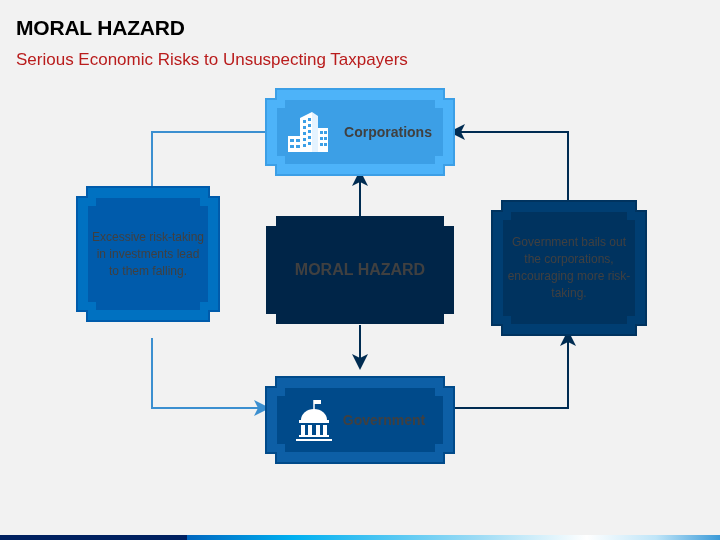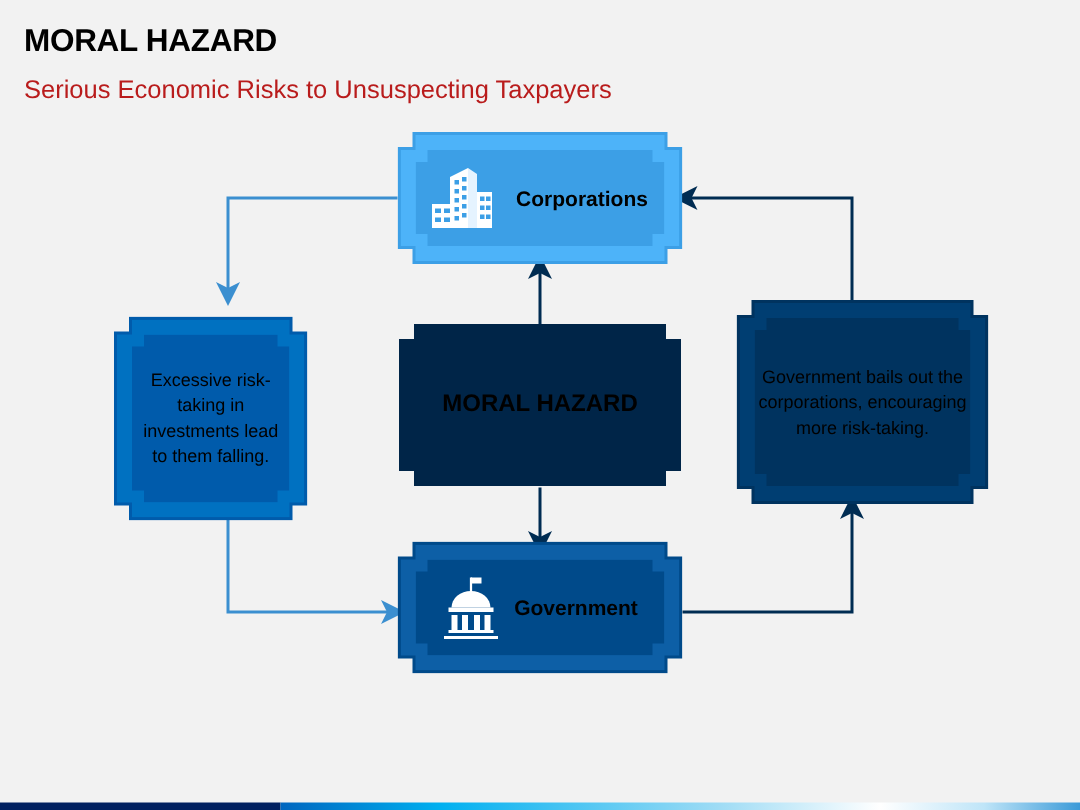--- a/index.html
+++ b/index.html
@@ -2,21 +2,21 @@
 <html><head>
 <meta charset="utf-8">
 <style>
   * { box-sizing: border-box; margin: 0; padding: 0; }
   body { width: 720px; height: 540px; background: #f2f2f2; position: relative; overflow: hidden; font-family: "Liberation Sans", "DejaVu Sans", sans-serif; }
   .title { position: absolute; left: 16px; top: 16px; font-size: 21px; font-weight: bold; color: #000; letter-spacing: -0.2px; }
   .subtitle { position: absolute; left: 16px; top: 50px; font-size: 17px; color: #b91c1c; }
   .frame { position: absolute; }
   .frame .outer { position: absolute; inset: 0; clip-path: polygon(0 10px, 10px 10px, 10px 0, calc(100% - 10px) 0, calc(100% - 10px) 10px, 100% 10px, 100% calc(100% - 10px), calc(100% - 10px) calc(100% - 10px), calc(100% - 10px) 100%, 10px 100%, 10px calc(100% - 10px), 0 calc(100% - 10px)); }
   .frame .inner { position: absolute; inset: 6px; clip-path: polygon(0 8px, 8px 8px, 8px 0, calc(100% - 8px) 0, calc(100% - 8px) 8px, 100% 8px, 100% calc(100% - 8px), calc(100% - 8px) calc(100% - 8px), calc(100% - 8px) 100%, 8px 100%, 8px calc(100% - 8px), 0 calc(100% - 8px)); }
-  .frame .content { position: absolute; inset: 0; display: flex; align-items: center; justify-content: center; color: #000000; text-align: center; }
+  .frame .content { position: absolute; inset: 0; display: flex; align-items: center; justify-content: center; color: #404040; text-align: center; }
   .label { font-weight: bold; font-size: 14px; }
   .desc { font-size: 12px; line-height: 17px; padding: 0 14px; }
   .icon { margin-right: 10px; display: inline-flex; }
   .bottom-bar { position: absolute; left: 0; bottom: 0; width: 720px; height: 5px; display: flex; }
   .bottom-bar .dark { width: 187px; height: 100%; }
   .bottom-bar .grad { flex: 1; height: 100%; }
   svg.lines { position: absolute; left: 0; top: 0; }
 </style>
 </head>
 <body>
@@ -79,46 +79,46 @@
             <rect x="36" y="27" width="3" height="3"></rect>
           <rect x="32" y="33" width="3" height="3"></rect>
             <rect x="36" y="33" width="3" height="3"></rect>
         </g>
       </svg>
     </span>
     <span class="label">Corporations</span>
   </div>
 </div>
 
-<div class="frame" style="left:76px; top:211px; width:129px; height:136px;">
+<div class="frame" style="left:76px; top:186px; width:144px; height:136px;">
   <div class="outer" style="background:#005bab;"></div>
   <div class="outer" style="inset:2px; background:#0071c1;"></div>
   <div class="inner" style="inset:12px; background:#005bab;"></div>
   <div class="content">
     <span class="desc">Excessive risk-taking in investments lead to them falling.</span>
   </div>
 </div>
 
 <div class="frame" style="left:266px; top:216px; width:188px; height:108px;">
   <div class="outer" style="background:#002548;"></div>
   <div class="content">
     <span class="label" style="font-size:16px;">MORAL HAZARD</span>
   </div>
 </div>
 
-<div class="frame" style="left:491px; top:200px; width:168px; height:136px;">
+<div class="frame" style="left:491px; top:200px; width:156px; height:136px;">
   <div class="outer" style="background:#00335f;"></div>
   <div class="outer" style="inset:2px; background:#003e72;"></div>
   <div class="inner" style="inset:12px; background:#00335f;"></div>
   <div class="content">
     <span class="desc">Government bails out the corporations, encouraging more risk-taking.</span>
   </div>
 </div>
 
-<div class="frame" style="left:265px; top:361px; width:190px; height:88px;">
+<div class="frame" style="left:265px; top:376px; width:190px; height:88px;">
   <div class="outer" style="background:#004a8a;"></div>
   <div class="outer" style="inset:2px; background:#0d5fa6;"></div>
   <div class="inner" style="inset:12px; background:#004a8a;"></div>
   <div class="content">
     <span class="icon">
       <svg width="38" height="44" viewBox="0 0 38 44">
         <line x1="19" y1="2" x2="19" y2="12" stroke="#fff" stroke-width="1.5"></line>
         <rect x="19" y="2" width="7" height="4" fill="#fff"></rect>
         <path d="M6 22 A13 11 0 0 1 32 22 Z" fill="#fff"></path>
         <rect x="4" y="22" width="30" height="3" fill="#fff"></rect>

